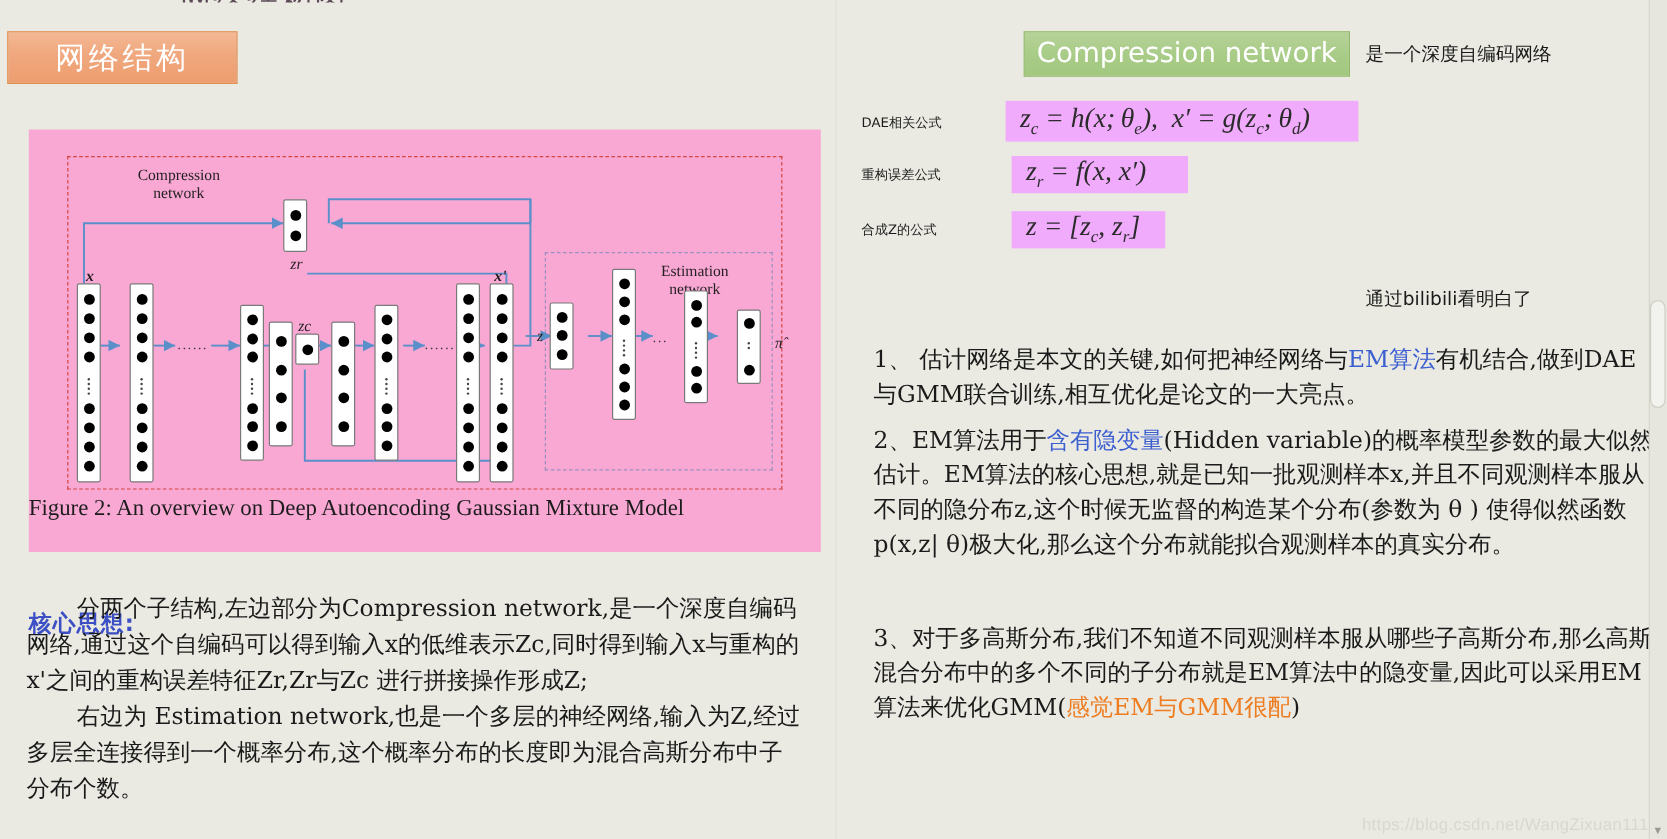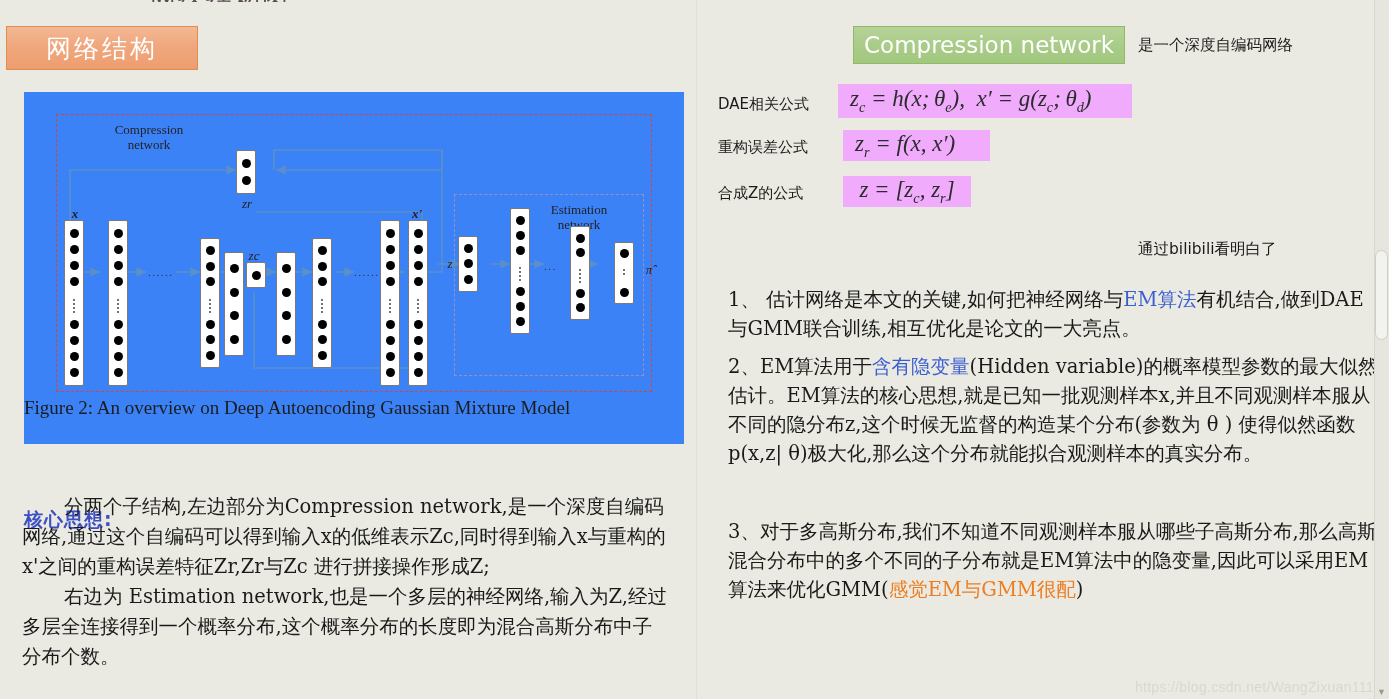--- a/index.html
+++ b/index.html
@@ -25,22 +25,22 @@
     border:1px solid #e08d4f;
     background:linear-gradient(to bottom,#f3b894 0%,#f0a77d 45%,#ed9e70 100%);
     display:flex;align-items:center;justify-content:center;
     color:#ffffff;font-size:25px;letter-spacing:3px;
     font-family:"DejaVu Sans", sans-serif;
     box-sizing:border-box;
   }
 
   
   .figure-panel{
-    position:absolute;left:24px;top:92px;width:660px;height:352px;
-    background:#3b82f6;
+    position:absolute;left:24px;top:108px;width:660px;height:352px;
+    background:#f9a8d4;
   }
   .fig-outer{
     position:absolute;left:32px;top:22px;width:596px;height:278px;
     border:1.5px dashed #d4453f;box-sizing:border-box;
   }
   .fig-inner{
     position:absolute;left:430px;top:102px;width:190px;height:182px;
     border:1.5px dashed #9b8fc0;box-sizing:border-box;
   }
   .fig-label{
@@ -86,21 +86,21 @@
     display:flex;align-items:center;justify-content:center;
     color:#ffffff;font-size:23px;
     font-family:"DejaVu Sans",sans-serif;
     box-sizing:border-box;
   }
   .banner-note{
     position:absolute;font-size:15.5px;color:#1a1a1a;
     font-family:"DejaVu Sans",sans-serif;
   }
   .formula-label{
-    position:absolute;font-size:15px;color:#1a1a1a;
+    position:absolute;font-size:11px;color:#1a1a1a;
     font-family:"DejaVu Sans",sans-serif;
     text-align:center;
   }
   .formula-box{
     position:absolute;background:#f0abfc;
     display:flex;align-items:center;padding:0 12px;
     box-sizing:border-box;
     font-family:"Liberation Serif",serif;font-style:italic;
     font-size:23px;color:#2b2b2b;white-space:nowrap;
   }
@@ -350,21 +350,21 @@
   <div class="formula-box" style="left:838px;top:84px;width:294px;height:34px;">
     <span>z<sub>c</sub> = h(x; θ<sub>e</sub>),&nbsp; x′ = g(z<sub>c</sub>; θ<sub>d</sub>)</span>
   </div>
 
   <div class="formula-label" style="left:718px;top:138px;">重构误差公式</div>
   <div class="formula-box" style="left:843px;top:130px;width:147px;height:31px;">
     <span>z<sub>r</sub> = f(x, x′)</span>
   </div>
 
   <div class="formula-label" style="left:718px;top:184px;">合成Z的公式</div>
-  <div class="formula-box" style="left:843px;top:176px;width:128px;height:31px;justify-content:center;">
+  <div class="formula-box" style="left:843px;top:176px;width:128px;height:31px;">
     <span>z = [z<sub>c</sub>, z<sub>r</sub>]</span>
   </div>
 
   <div class="banner-note" style="left:1138px;top:239px;">通过bilibili看明白了</div>
 
   <div class="para" style="left:728px;top:285px;">
     <span>1、 估计网络是本文的关键,如何把神经网络与</span><span class="hl-blue">EM算法</span><span>有机结合,做到DAE与GMM联合训练,相互优化是论文的一大亮点。</span>
   </div>
 
   <div class="para" style="left:728px;top:352px;">

